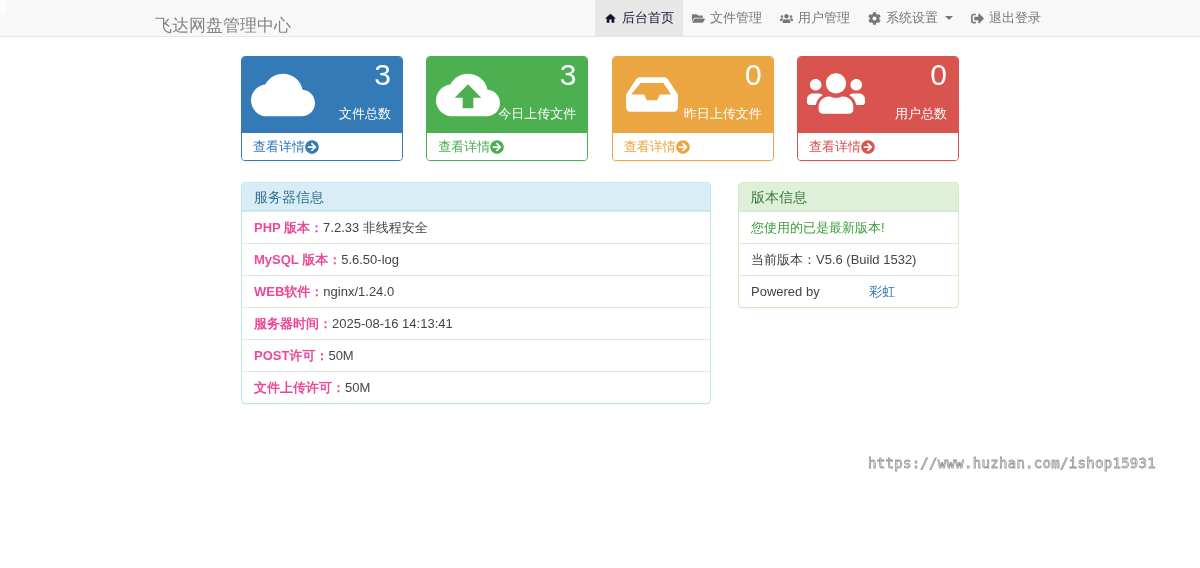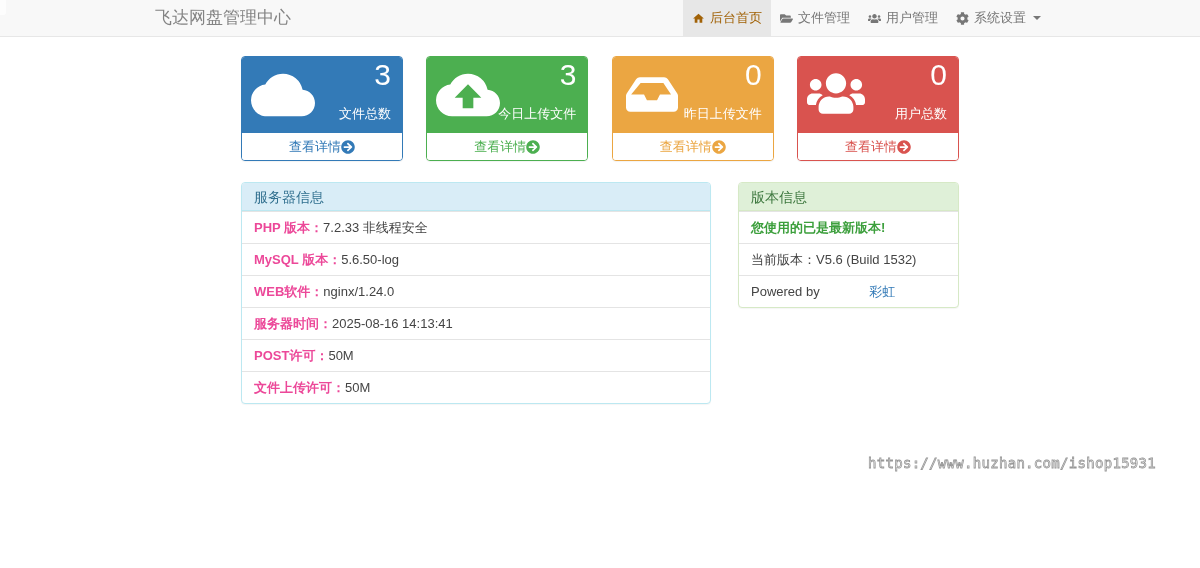--- a/index.html
+++ b/index.html
@@ -4,44 +4,44 @@
 <style>
   * { margin:0; padding:0; box-sizing:border-box; }
   html,body { width:1200px; height:568px; overflow:hidden; background:#fff;
               font-family:"Liberation Sans","DejaVu Sans",sans-serif; }
 
   
   .navbar { position:relative; width:1200px; height:37px; background:#f8f8f8;
             border-bottom:1px solid #e7e7e7; }
   .corner-artifact { position:absolute; left:0; top:0; width:6px; height:15px;
             background:#fdfdfd; border-radius:0 0 3px 0; }
-  .brand { position:absolute; left:155px; top:0; height:36px; line-height:36px;
+  .brand { position:absolute; left:155px; top:8px; height:36px; line-height:36px;
            font-size:17px; color:#838383; text-decoration:none; }
   .nav { position:absolute; right:150px; top:0; height:36px; display:flex; list-style:none; }
   .nav-item { display:flex; align-items:center; gap:5px; padding:0 9px; height:36px;
               font-size:13px; color:#777; cursor:pointer; }
-  .nav-item.active { background:#e7e7e7; color:#a16207; }
+  .nav-item.active { background:#e7e7e7; color:#0f172a; }
   .nav-item .nicon { width:13px; height:13px; fill:currentColor; flex:none; }
   .caret { width:0; height:0; border-left:4px solid transparent; border-right:4px solid transparent;
            border-top:4px solid currentColor; margin-left:2px; }
 
   
   .content { position:absolute; left:241px; top:56px; width:718px; }
 
   .cards { display:flex; justify-content:space-between; }
   .card { width:162px; border:1px solid; border-radius:4px; overflow:hidden;
           box-shadow:0 1px 1px rgba(0,0,0,.05); background:#fff; }
   .card-top { position:relative; height:75px; }
   .card-icon { position:absolute; fill:#fff; }
   .icon-cloud   { left:9px;  top:6px;  width:64px; height:64px; }
   .icon-inbox   { left:13px; top:14px; width:52px; height:47px; }
   .icon-users-big { left:9px; top:13px; width:58px; height:47px; }
   .card-num   { position:absolute; right:11px; top:1px; font-size:30px; color:#fff; }
   .card-label { position:absolute; right:11px; bottom:9px; font-size:13px; color:#fff;margin-left:8px; }
-  .card-footer { display:flex; height:28px; align-items:center; justify-content:center;
+  .card-footer { display:flex; height:28px; align-items:center; justify-content:flex-start;
                  padding:0 11px; background:#fff; font-size:13px; text-decoration:none;
                  border-top:1px solid currentColor; cursor:pointer; }
   .arrow-icon { width:14px; height:14px; fill:currentColor; }
 
   .c0 { border-color:#337ab7; } .c0 .card-top{ background:#337ab7; } .c0 .card-footer{ color:#337ab7; }
   .c1 { border-color:#4caf50; } .c1 .card-top{ background:#4caf50; } .c1 .card-footer{ color:#4caf50; }
   .c2 { border-color:#eba642; } .c2 .card-top{ background:#eba642; } .c2 .card-footer{ color:#eba642; }
   .c3 { border-color:#d9534f; } .c3 .card-top{ background:#d9534f; } .c3 .card-footer{ color:#d9534f; }
 
   
@@ -50,21 +50,21 @@
            box-shadow:0 1px 1px rgba(0,0,0,.04); }
   .panel-info    { width:470px; border-color:#bce8f1; }
   .panel-success { width:221px; border-color:#d6e9c6; }
   .panel-heading { height:28px; line-height:28px; padding:0 12px; font-size:14px; }
   .panel-info .panel-heading    { background:#d9edf7; color:#31708f; border-bottom:1px solid #bce8f1; }
   .panel-success .panel-heading { background:#dff0d8; color:#3c763d; border-bottom:1px solid #d6e9c6; }
   .prow { height:32px; line-height:31px; padding:0 12px; font-size:13px; color:#444;
           border-top:1px solid #e4e4e4; white-space:nowrap; overflow:hidden; }
   .prow:first-of-type { border-top:none; }
   .prow b { color:#ec4899; }
-  .status-green { color:#3c9f3c;font-weight:bold; }
+  .status-green { color:#3c9f3c; }
   .link { color:#337ab7; text-decoration:none; cursor:pointer;margin-left:46px; }
 
   
   .watermark { position:absolute; left:868px; top:455px;
                font-family:"DejaVu Sans Mono","Liberation Mono",monospace;
                font-size:14px; color:#9b9b9b; letter-spacing:0.3px; }
   @supports (-webkit-text-stroke: 1px #999) {
     .watermark { color:#fcfcfc; -webkit-text-stroke:0.8px #979797; }
   }
   .hidden-defs { position:absolute; width:0; height:0; overflow:hidden; }
@@ -124,20 +124,26 @@
         </svg>
       <span>用户管理</span>
     </li>
     <li class="nav-item">
       <svg class="nicon">
           <use href="#i-cog" xlink:href="#i-cog"></use>
         </svg>
       <span>系统设置</span>
       <span class="caret"></span>
     </li>
+    <li class="nav-item">
+      <svg class="nicon">
+          <use href="#i-signout" xlink:href="#i-signout"></use>
+        </svg>
+      <span>退出登录</span>
+    </li>
   </ul>
 </div>
 
 <div class="content">
 
   <div class="cards">
 
     <div class="card c0">
       <div class="card-top">
         <svg class="card-icon icon-cloud">

